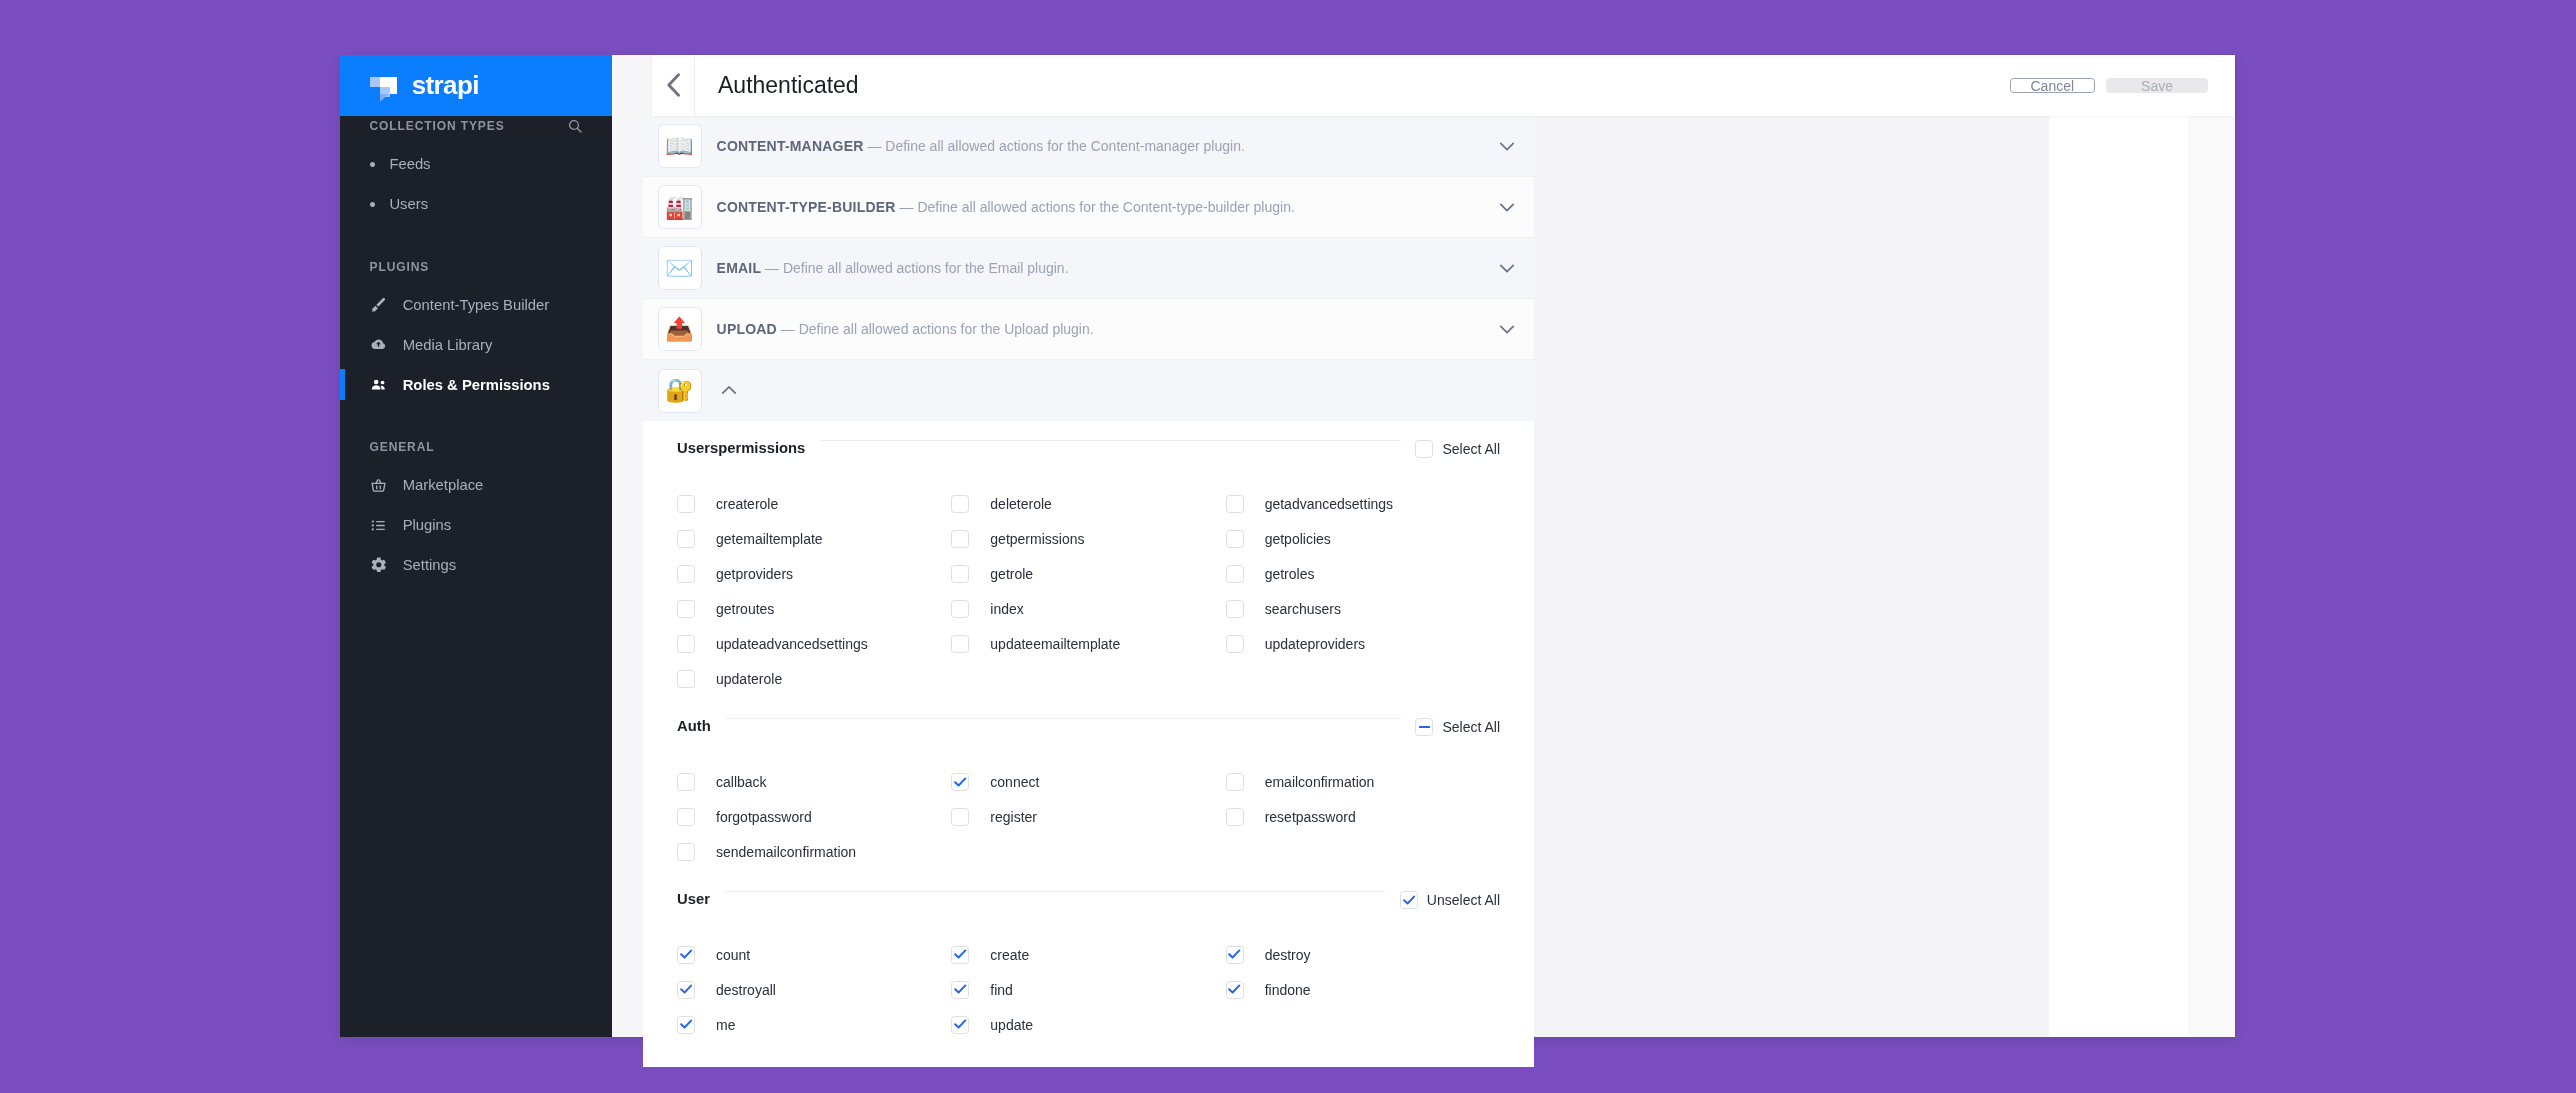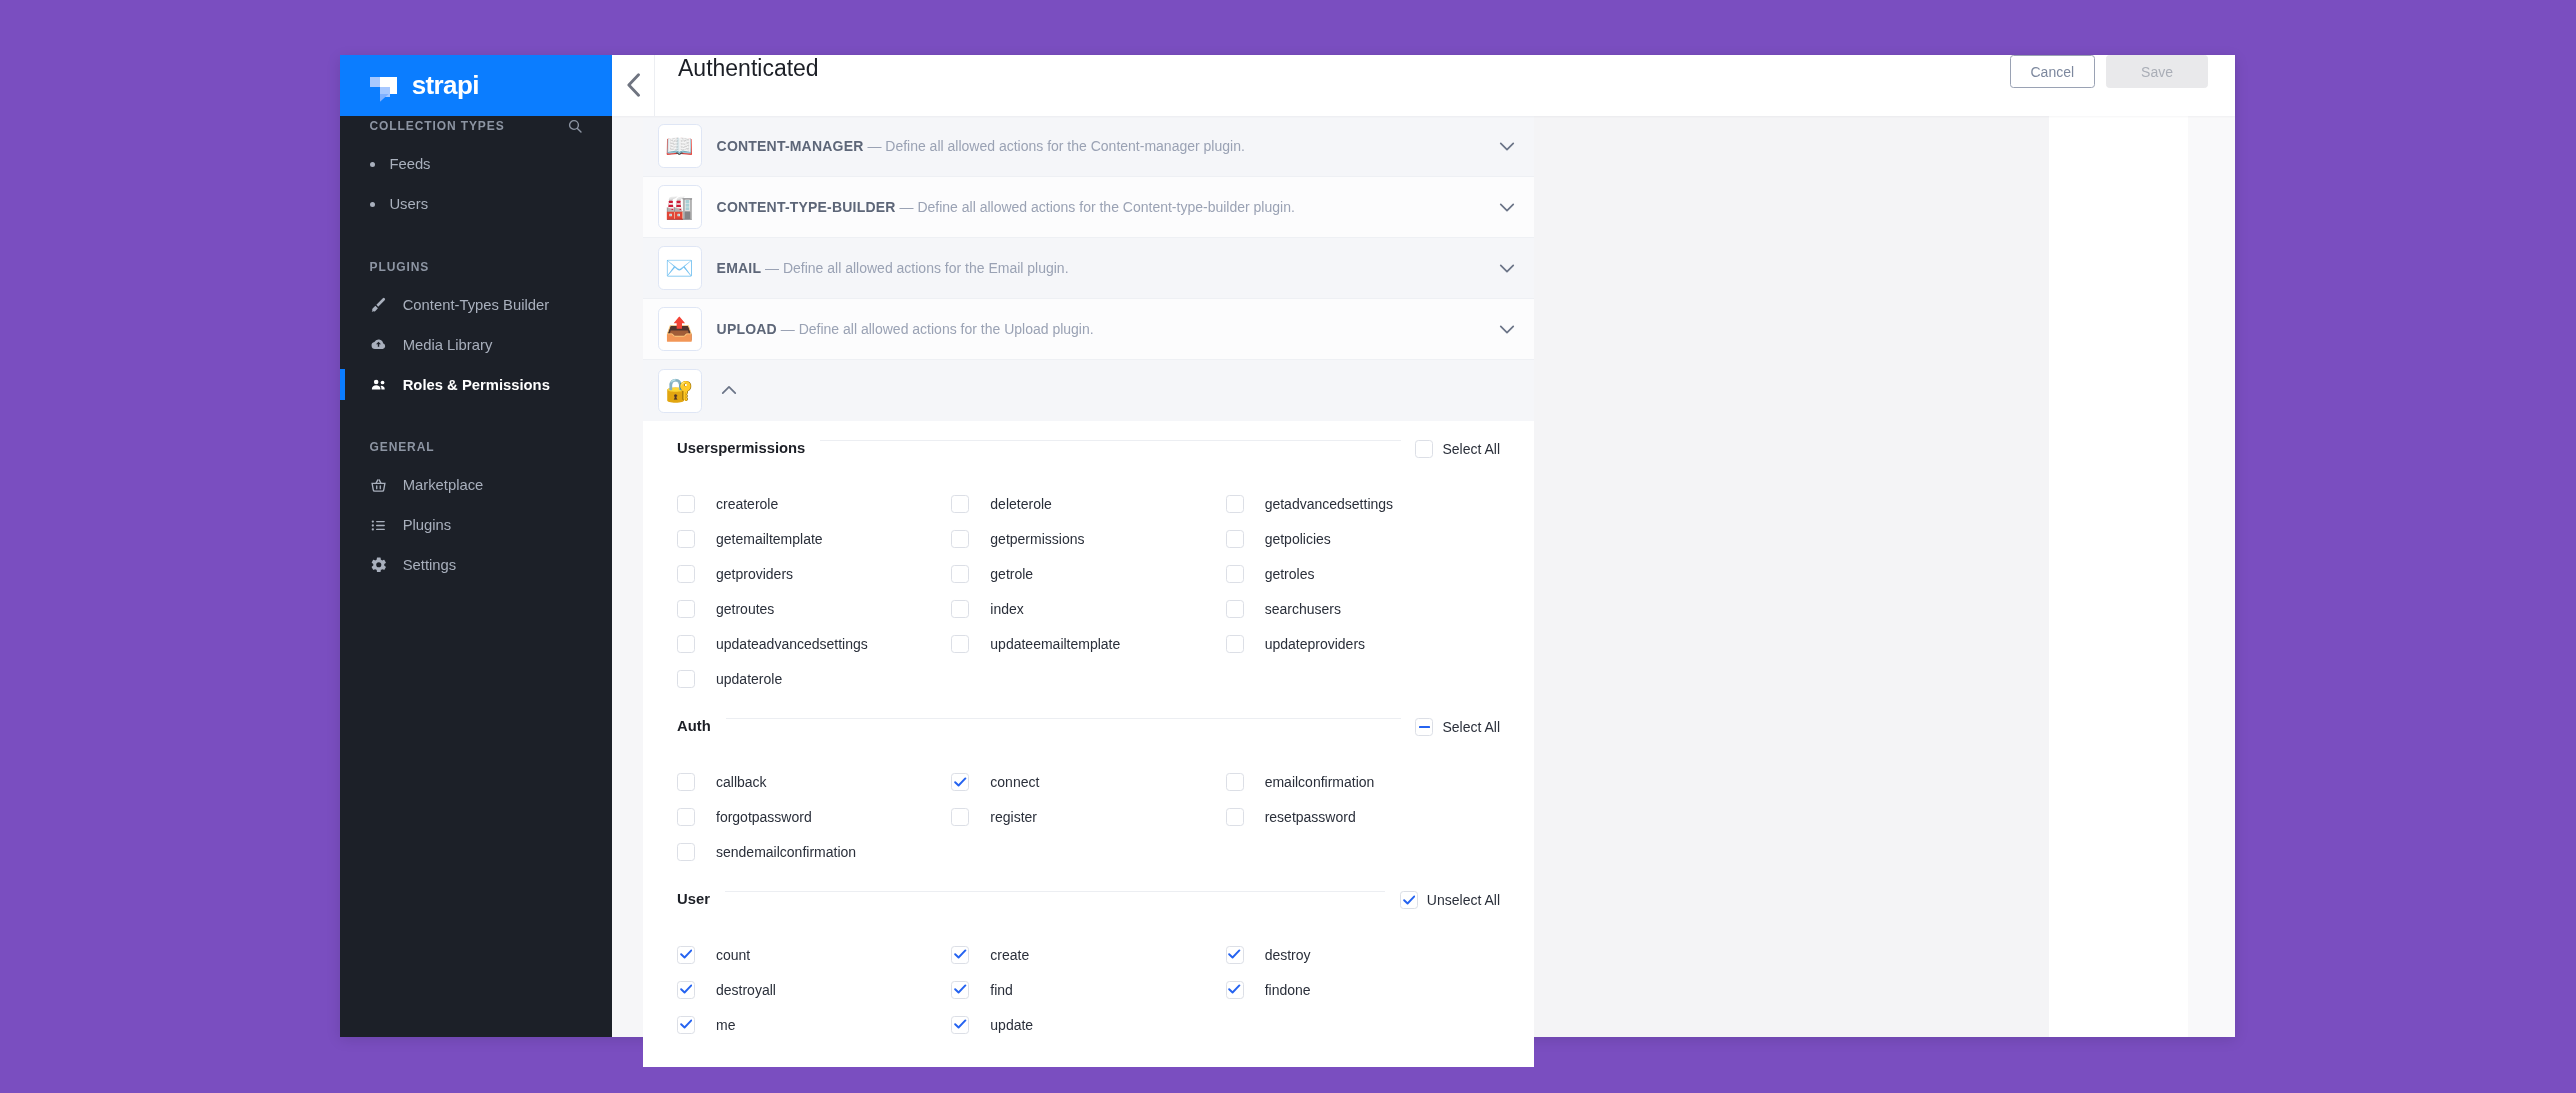--- a/index.html
+++ b/index.html
@@ -53,32 +53,33 @@
   .nav-link.active .nicon { color:#ffffff; }
   .nav-link.active::before {
     content:""; position:absolute; left:0; top:4.5px; bottom:4.5px; width:4.5px; background:#0b7dff;
   }
   .nav-link.indent-first { margin-top: 8px; }
   .group-gap { height: 32px; }
 
   
   #main { flex:1 1 auto; display:flex; flex-direction:column; min-width:0; background:#f6f6f8; }
   #topbar {
-    height:61px; background:#ffffff; display:flex; align-items:flex-start;
+    height:61px; background:#ffffff; display:flex; align-items:center;
     flex: 0 0 61px; position:relative; z-index:3;
     box-shadow: 0 1.1px 2.8px rgba(20,25,40,0.07);
+    margin-left: 40px;
   }
   #back-btn {
     width:43px; height:61px; display:flex; align-items:center; justify-content:center;
     cursor:pointer; border-right:1.1px solid #eceef2;
   }
   #page-title { font-size:23px; color:#1c1f26; font-weight:400; margin-left:23px; }
   #topbar-actions { margin-left:auto; display:flex; align-items:center; gap:11.3px; padding-right:27px; }
   .btn {
-    height:33px; min-width:85px; border-radius:3.4px; font-size:14px;
+    height:15px; min-width:85px; border-radius:3.4px; font-size:14px;
     display:flex; align-items:center; justify-content:center; cursor:pointer;
   }
   #cancel-btn { background:#ffffff; border:1.1px solid #9aa2b4; color:#7d889e; padding:0 19.3px; }
   #save-btn { background:#e9e9eb; border:1.1px solid #e9e9eb; color:#aaaeb7; padding:0 34px; cursor:default; }
 
   #content-scroll { flex:1 1 auto; display:flex; min-height:0; }
   #content-card {
     width: 891px; flex:0 0 891px; background:#ffffff; margin-left:31px;
   }
   #content-right-filler { flex:1 1 auto; background:#f4f4f6; }

